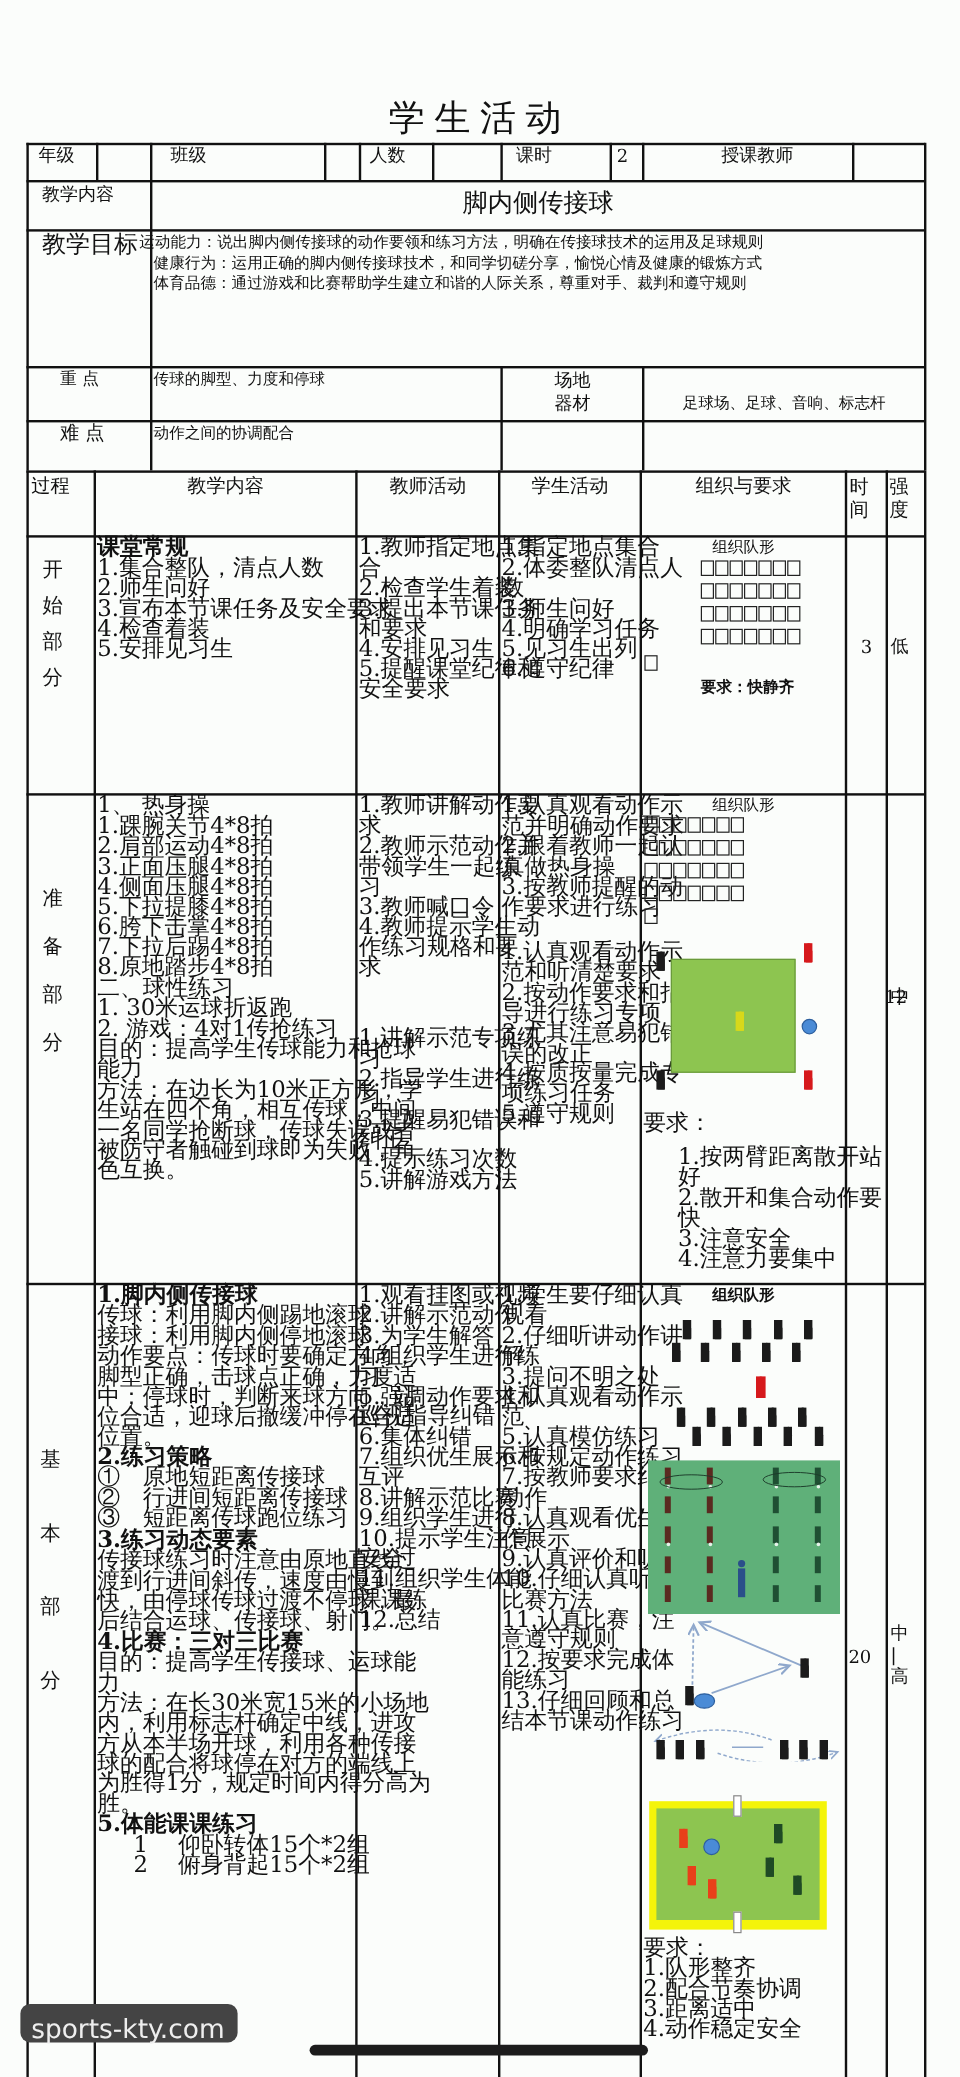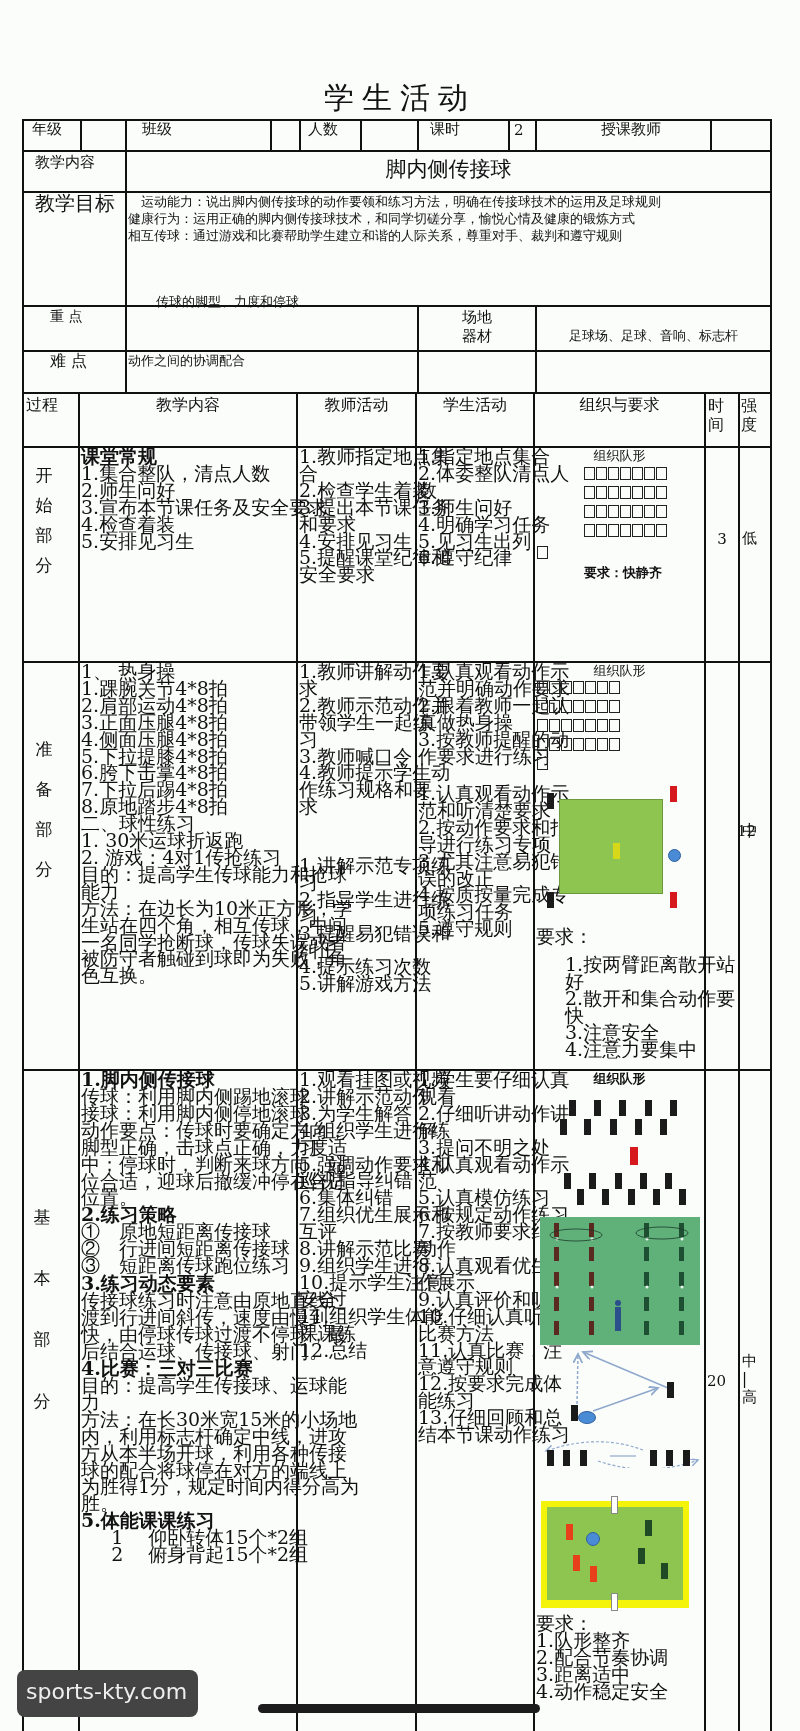--- a/index.html
+++ b/index.html
@@ -17,21 +17,21 @@
   .ctr { text-align:center; }
   .vert { position:absolute; font-size:17px; line-height:20px; width:20px; text-align:center; }
   .grid-sq { display:inline-block; width:11px; height:13px; border:1.4px solid #222; margin-right:1px; box-sizing:border-box; }
   .person { position:absolute; width:7px; height:16px; }
   .person::before { content:""; position:absolute; left:2px; top:0; width:4px; height:4px; border-radius:50%; background:inherit; }
   .person::after { content:""; position:absolute; left:1px; top:5px; width:6px; height:11px; border-radius:2px 2px 1px 1px; background:inherit; }
   .p-black { background:#1b1b1b; }
   .p-red { background:#d6191c; }
   .p-yel { background:#d8d81a; }
   .ball { position:absolute; border-radius:50%; background:#4a8bd6; border:1px solid #2d5f9e; }
-  .watermark { position:absolute; left:17px; top:1670px; width:181px; height:47px; background:#444; border-radius:8px;
+  .watermark { position:absolute; left:17px; top:1670px; width:181px; height:32px; background:#444; border-radius:8px;
                color:#eee; font-size:22px; line-height:44px; padding-left:9px; box-sizing:border-box;
                font-family:"DejaVu Sans",sans-serif; }
   .homebar { position:absolute; left:258px; top:1704px; width:282px; height:9px; background:#1c1c1c; border-radius:5px; }
 </style>
 </head>
 <body>
 
 <div class="title">学生活动</div>
 
 <div>
@@ -80,26 +80,26 @@
 <div class="t" style="left:364px;top:121px;"></div>
 <div class="t" style="left:430px;top:121px;">课时</div>
 <div class="t s" style="left:514px;top:122px;font-size:15px;">2</div>
 <div class="t" style="left:562px;top:121px;margin-left:39px;">授课教师</div>
 <div class="t" style="left:714px;top:121px;"></div>
 
 <div class="t" style="left:35px;top:154px;">教学内容</div>
 <div class="t ctr" style="left:127px;width:643px;top:157px;font-size:21px;line-height:24px;">脚内侧传接球</div>
 
 <div class="t" style="left:35px;top:195px;font-size:20px;">教学目标</div>
-<div class="t s2" style="left:141px;top:194px;">运动能力：说出脚内侧传接球的动作要领和练习方法，明确在传接球技术的运用及足球规则</div>
+<div class="t s2" style="left:116px;top:194px;">运动能力：说出脚内侧传接球的动作要领和练习方法，明确在传接球技术的运用及足球规则</div>
 <div class="t s2" style="left:128px;top:211px;">健康行为：运用正确的脚内侧传接球技术，和同学切磋分享，愉悦心情及健康的锻炼方式</div>
-<div class="t s2" style="left:128px;top:228px;">相互传球：通过游戏和比赛帮助学生建立和谐的人际关系，尊重对手、裁判和遵守规则</div>
+<div class="t s2" style="left:128px;top:228px;">体育品德：通过游戏和比赛帮助学生建立和谐的人际关系，尊重对手、裁判和遵守规则</div>
 
 <div class="t" style="left:50px;top:308px;font-size:14px;">重 点</div>
-<div class="t s2" style="left:128px;top:294px;padding-left:28px;">传球的脚型、力度和停球</div>
+<div class="t s2" style="left:128px;top:308px;">传球的脚型、力度和停球</div>
 <div class="t ctr" style="left:419px;width:116px;top:308px;line-height:19px;">场地
 器材</div>
 <div class="t s2 ctr" style="left:537px;width:233px;top:328px;">足球场、足球、音响、标志杆</div>
 
 <div class="t" style="left:50px;top:352px;font-size:16px;">难 点</div>
 <div class="t s2" style="left:128px;top:353px;">动作之间的协调配合</div>
 
 <div class="t" style="left:26px;top:396px;font-size:16px;">过程</div>
 <div class="t ctr" style="left:80px;width:216px;top:396px;font-size:16px;">教学内容</div>
 <div class="t ctr" style="left:298px;width:117px;top:396px;font-size:16px;">教师活动</div>

